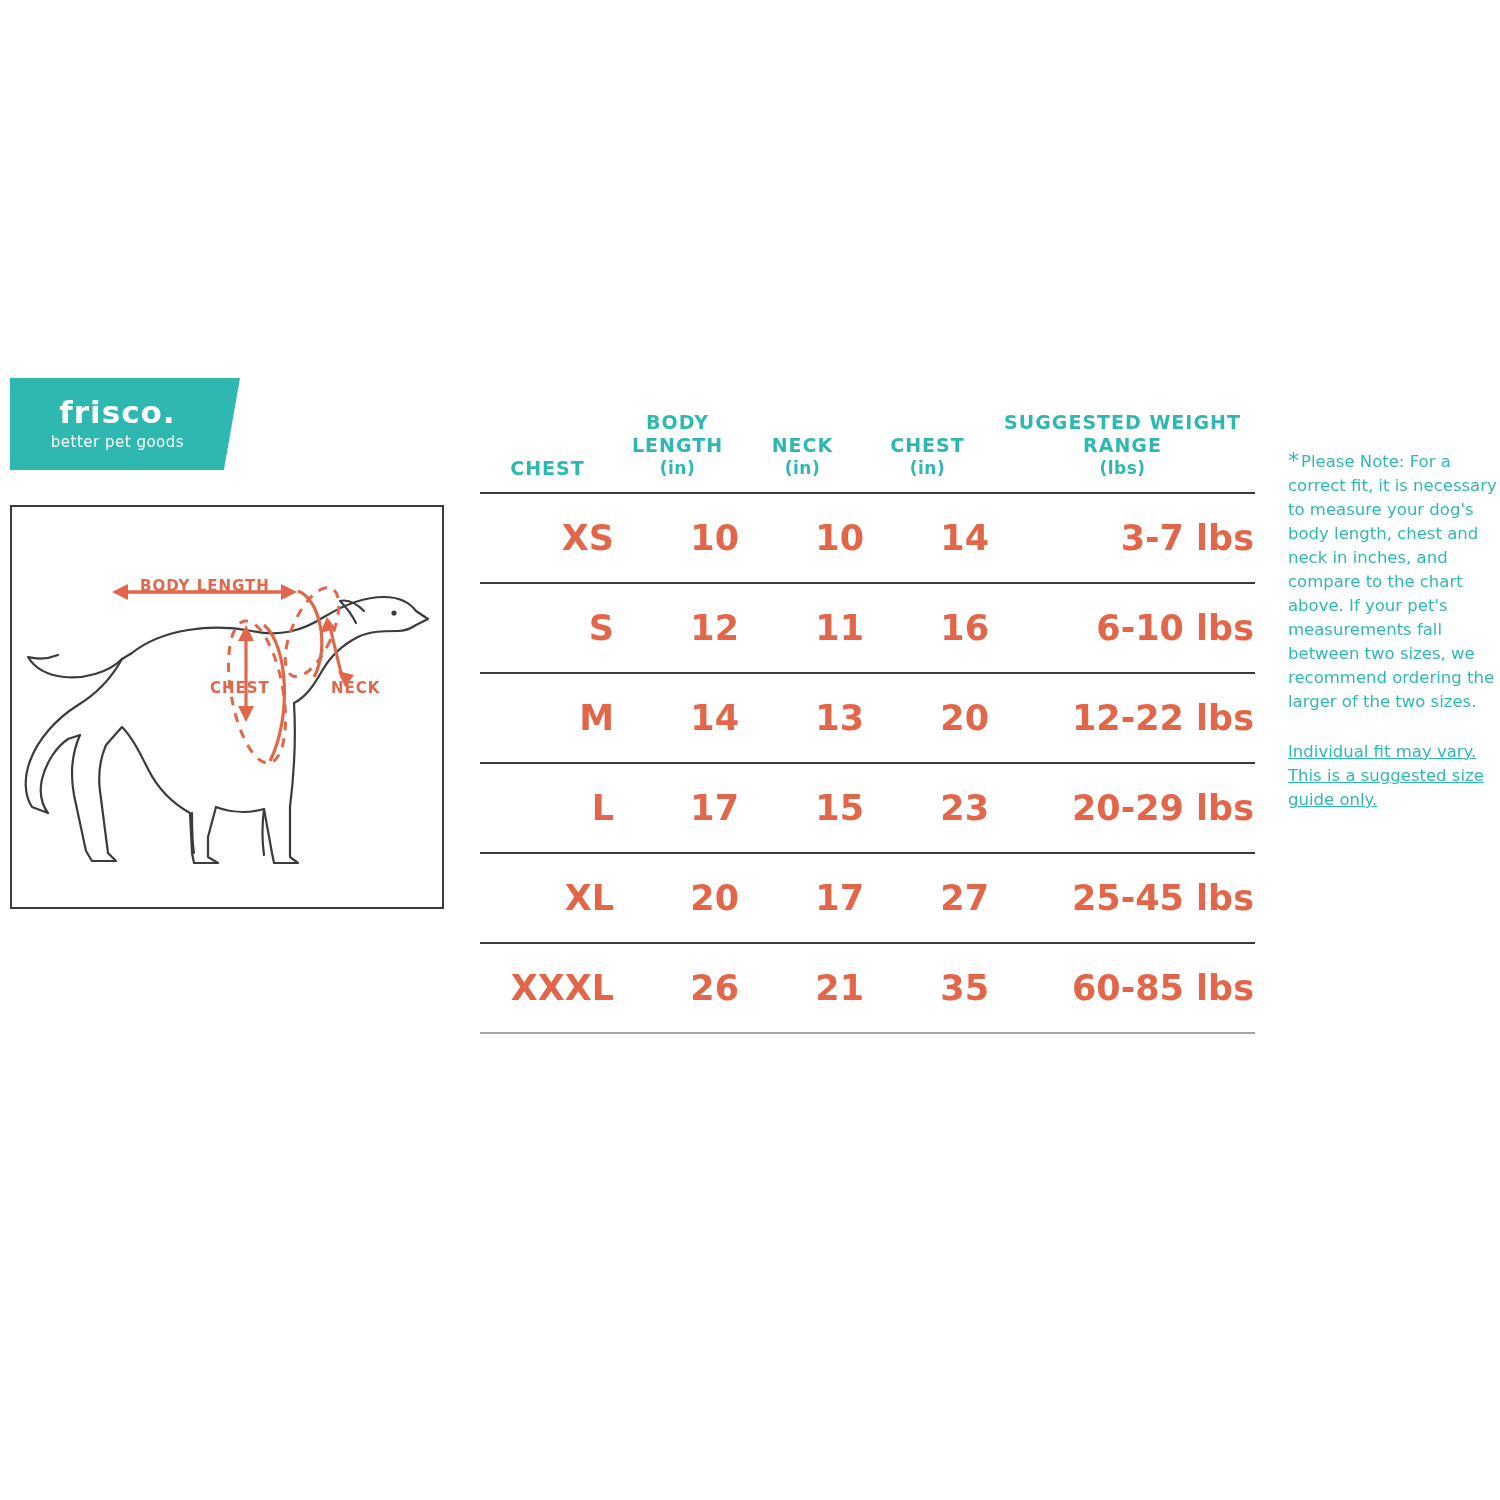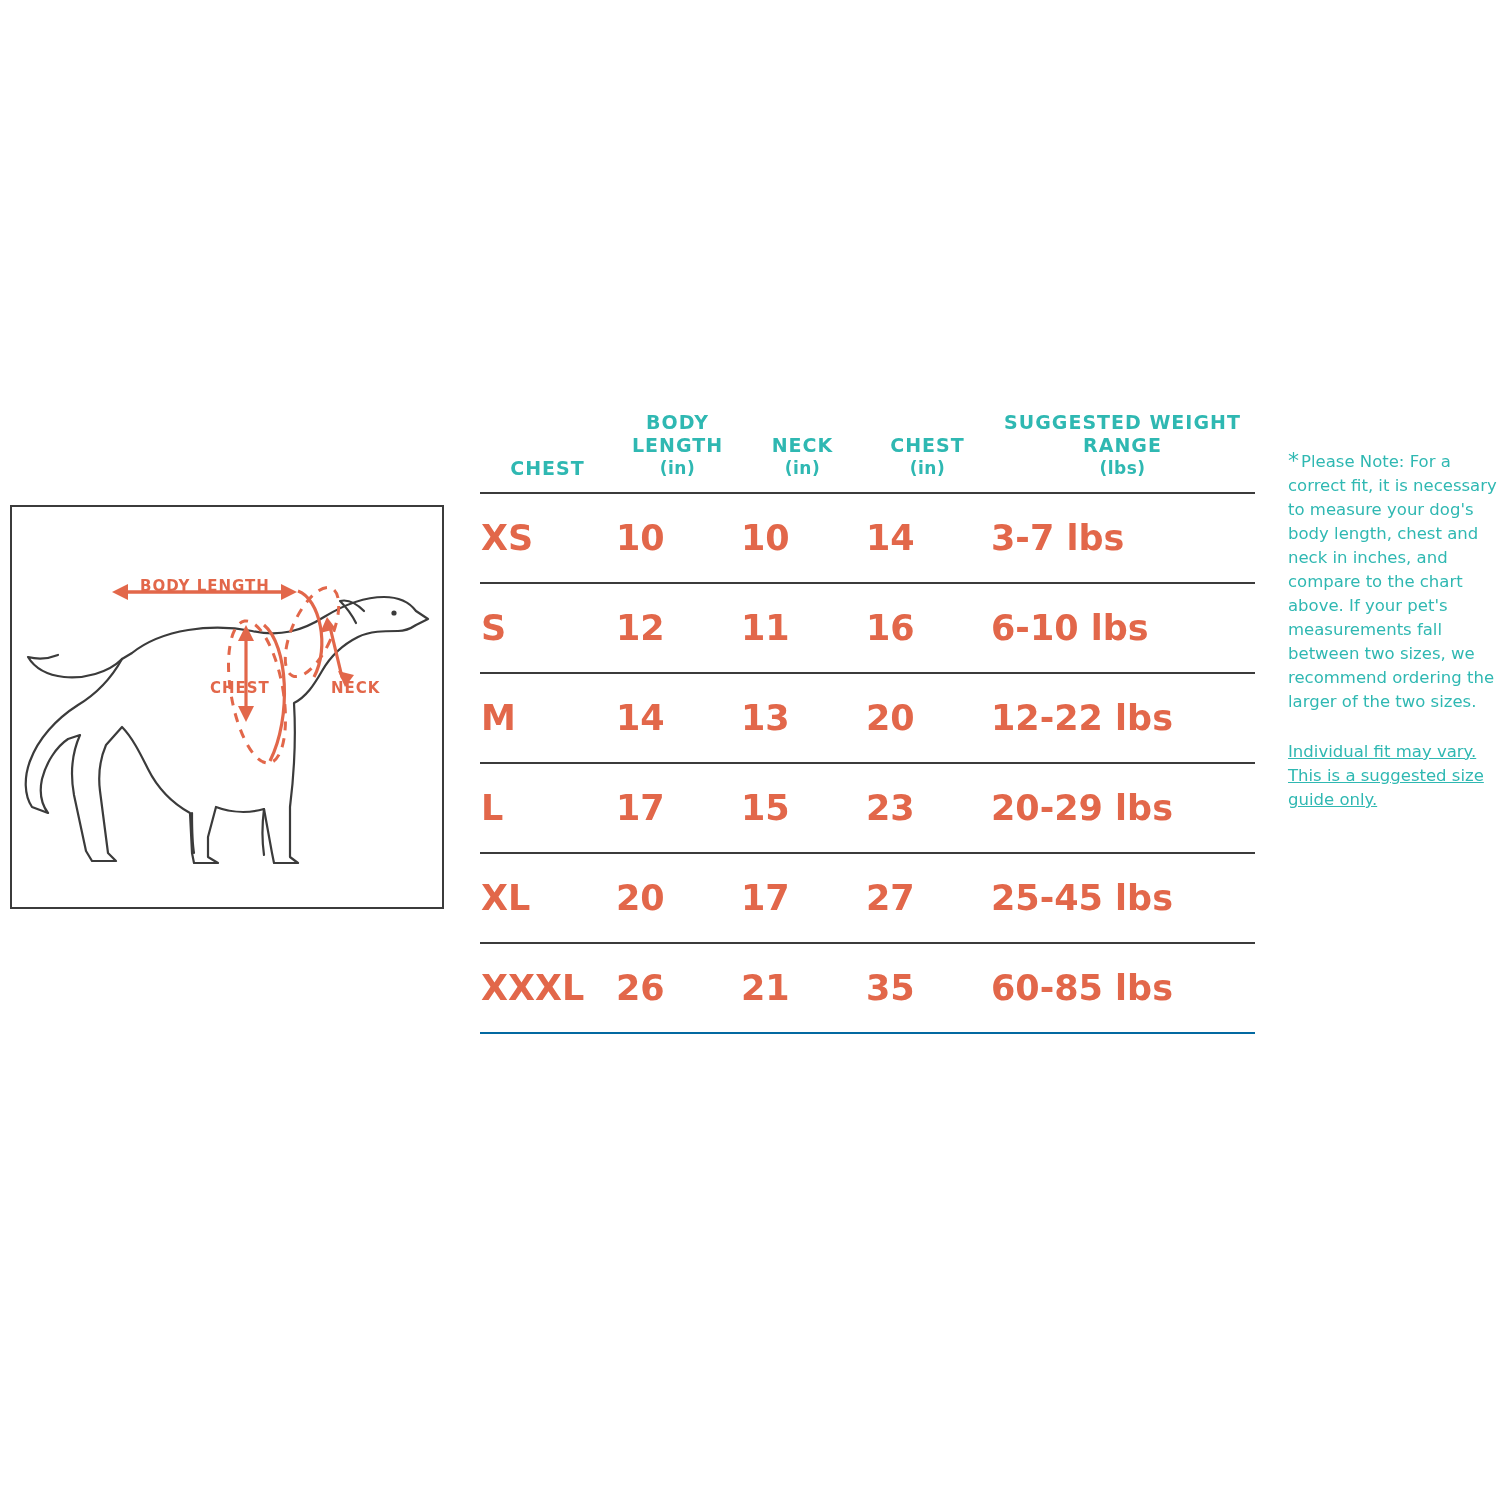--- a/index.html
+++ b/index.html
@@ -126,27 +126,27 @@
   table.size-table th .unit {
     display: block;
     font-size: 17px;
     font-weight: bold;
     letter-spacing: 0.5px;
   }
   table.size-table td {
     color: #e2674a;
     font-size: 35px;
     font-weight: bold;
-    text-align: left;
+    text-align: right;
     height: 86px;
     border-top: 2px solid #3b3b3b;
     font-family: "DejaVu Sans", sans-serif;
   }
   table.size-table tr.last-row td {
-    border-bottom: 2px solid #0369a1;
+    border-bottom: 2px solid #a3a3a3;
   }
   table.size-table tr.divider-row td {
     border-top: 2px solid #2a7fa8;
   }
   col.c-size { width: 135px; }
   col.c-body { width: 125px; }
   col.c-neck { width: 125px; }
   col.c-chest { width: 125px; }
   col.c-weight { width: 265px; }
 
@@ -168,20 +168,25 @@
     margin-right: 2px;
   }
   .note p { margin: 0; }
   .note p.second { margin-top: 26px; text-decoration: underline; }
 </style>
 </head>
 <body>
 
 <div class="sheet">
 
+  <div class="logo-wrap">
+    <div class="logo-shape"></div>
+    <div class="logo-text">frisco.</div>
+    <div class="logo-sub">better pet goods</div>
+  </div>
 
 
   <div class="diagram-box">
     <svg width="426" height="396" viewBox="0 0 426 396">
 
       <g fill="none" stroke="#3b3b3b" stroke-width="2.2" stroke-linejoin="round" stroke-linecap="round">
         <path d="M120 146
                  C 150 122, 200 116, 240 124
                  C 268 130, 290 124, 312 110
                  C 330 99, 350 90, 372 90

